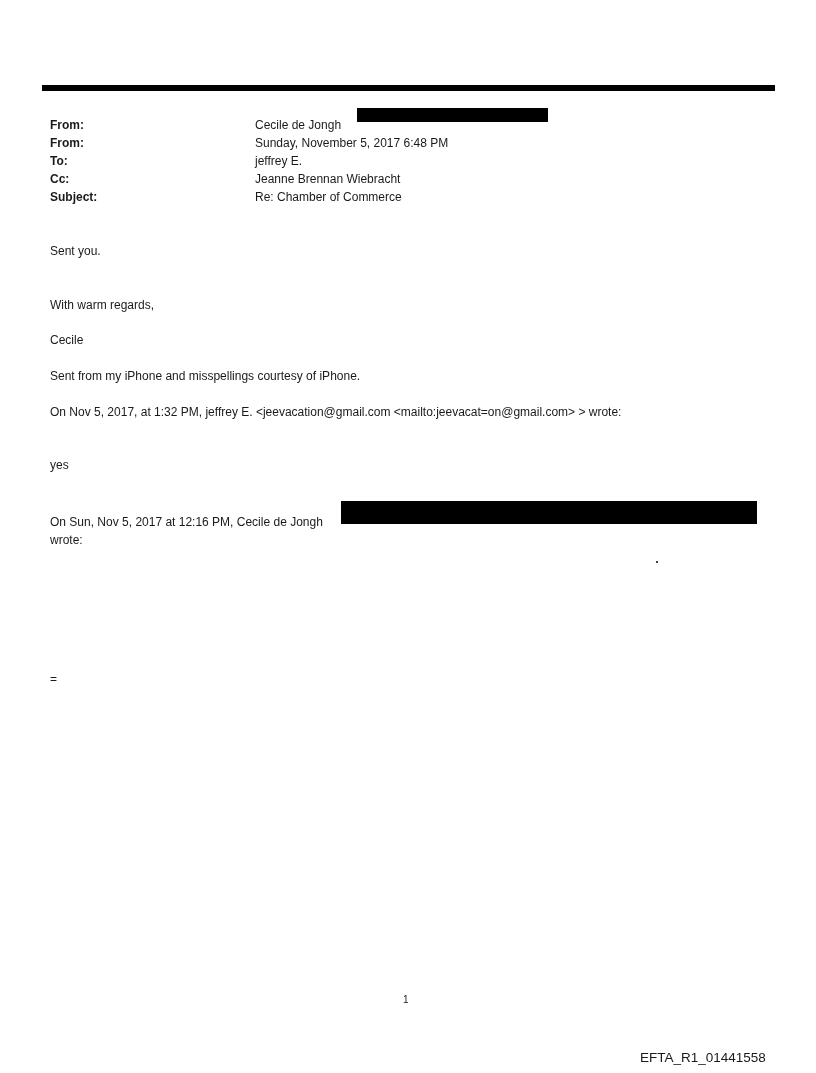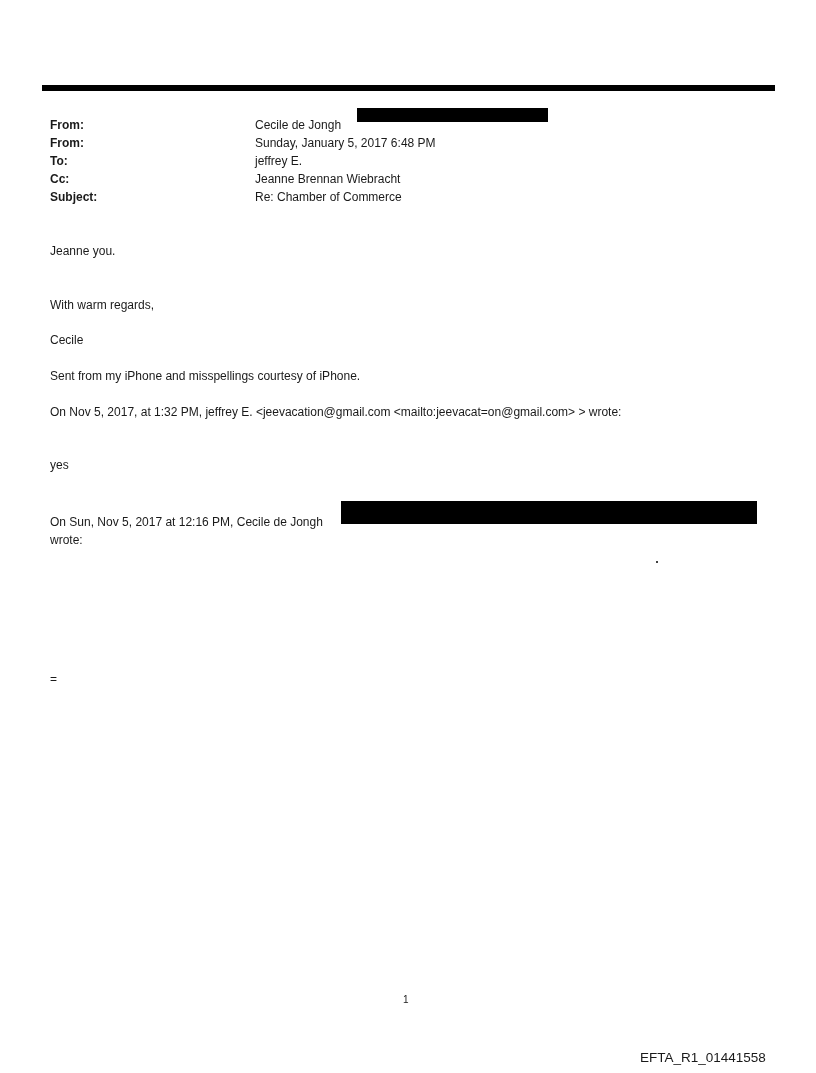--- a/index.html
+++ b/index.html
@@ -23,32 +23,32 @@
 </head>
 <body>
 
 <div class="bar" style="left:42px; top:85px; width:733px; height:6px;"></div>
 
 <div class="abs t b" style="left:50px; top:110px;">From:</div>
 <div class="abs t" style="left:255px; top:110px;">Cecile de Jongh </div>
 <div class="bar" style="left:357px; top:108px; width:191px; height:14px;"></div>
 
 <div class="abs t b" style="left:50px; top:128px;">From:</div>
-<div class="abs t" style="left:255px; top:128px;">Sunday, January 5, 2017 6:48 PM</div>
+<div class="abs t" style="left:255px; top:128px;">Sunday, November 5, 2017 6:48 PM</div>
 
 <div class="abs t b" style="left:50px; top:146px;">To:</div>
 <div class="abs t" style="left:255px; top:146px;">jeffrey E.</div>
 
 <div class="abs t b" style="left:50px; top:164px;">Cc:</div>
 <div class="abs t" style="left:255px; top:164px;">Jeanne Brennan Wiebracht</div>
 
 <div class="abs t b" style="left:50px; top:182px;">Subject:</div>
 <div class="abs t" style="left:255px; top:182px;">Re: Chamber of Commerce</div>
 
-<div class="abs t" style="left:50px; top:236px;">Jeanne you.</div>
+<div class="abs t" style="left:50px; top:236px;">Sent you.</div>
 
 <div class="abs t" style="left:50px; top:290px;">With warm regards,</div>
 
 <div class="abs t" style="left:50px; top:325px;">Cecile</div>
 
 <div class="abs t" style="left:50px; top:361px;">Sent from my iPhone and misspellings courtesy of iPhone.</div>
 
 <div class="abs t" style="left:50px; top:397px;">On Nov 5, 2017, at 1:32 PM, jeffrey E. &lt;jeevacation@gmail.com &lt;mailto:jeevacat=on@gmail.com&gt; &gt; wrote:</div>
 
 <div class="abs t" style="left:50px; top:450px;">yes</div>

